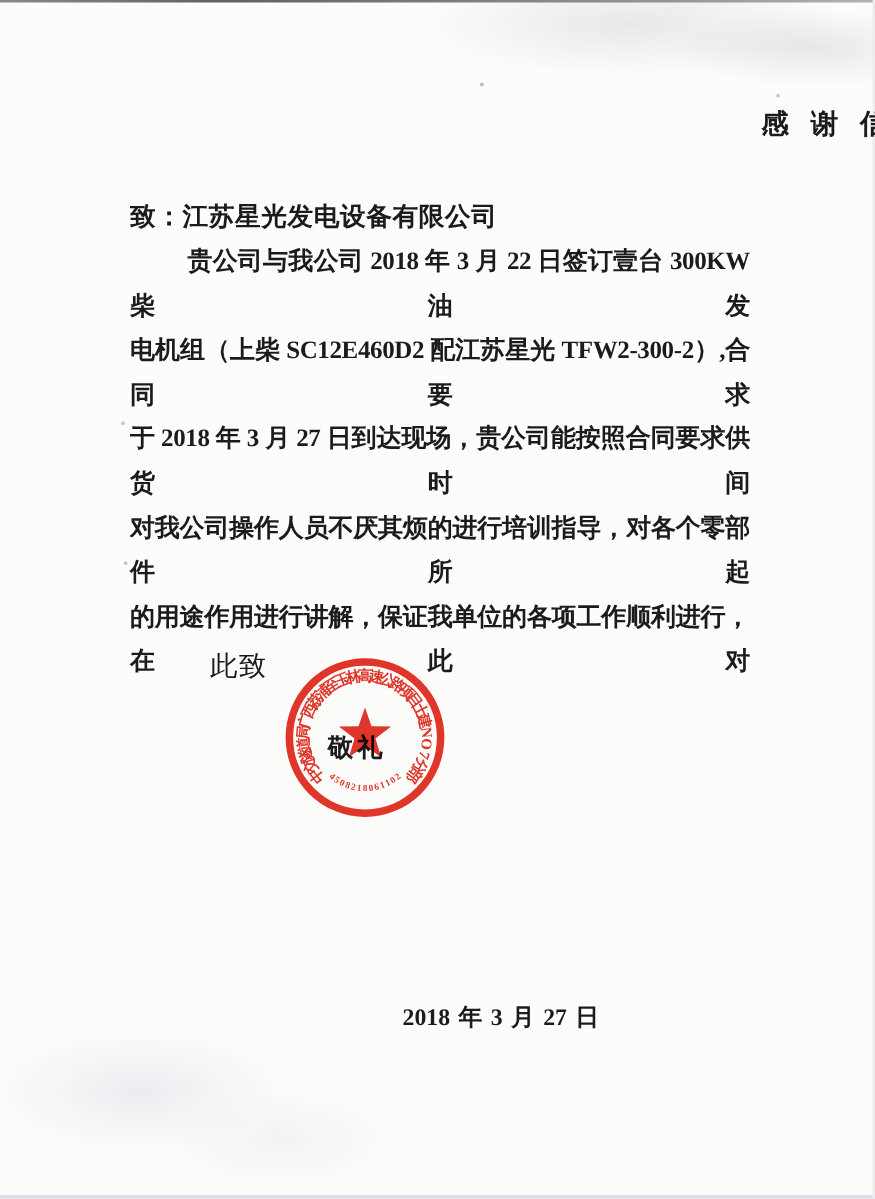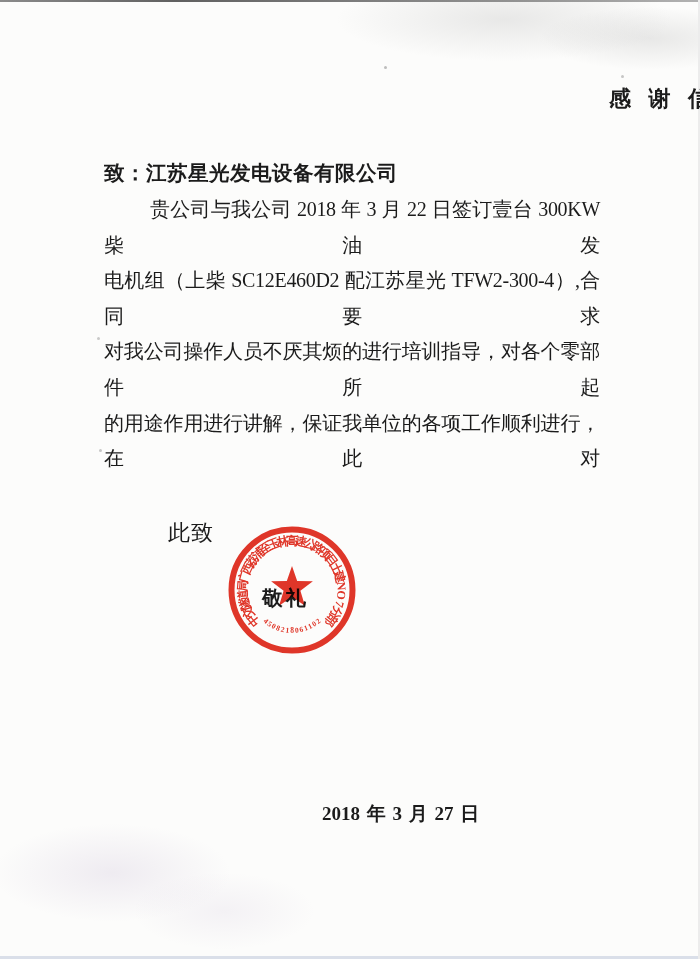--- a/index.html
+++ b/index.html
@@ -27,21 +27,21 @@
     position:absolute;top:84px;left:16px;width:100%;
     text-align:right;font-size:22px;font-weight:bold;
     letter-spacing:6px;white-space:pre;
   }
   .salutation{
     position:absolute;top:159px;left:104px;
     font-size:20.5px;font-weight:bold;letter-spacing:.5px;
   }
   .body-paragraph{
     position:absolute;top:192px;left:104px;width:496px;
-    font-size:20px;font-weight:normal;line-height:35.6px;
+    font-size:20px;font-weight:bold;line-height:35.6px;
   }
   .body-line{text-align:justify;text-align-last:justify;letter-spacing:-0.3px;}
   .body-line.first{text-indent:46px;}
   .body-line.last{text-align-last:left;}
   .closing-cizhi{
     position:absolute;top:518px;left:168px;
     font-size:22px;font-weight:normal;letter-spacing:1px;z-index:3;
   }
   .closing-jingli{
     position:absolute;top:553px;left:262px;
@@ -67,21 +67,22 @@
   <div class="edge-bottom"></div>
   <div class="edge-right"></div>
   <div class="speck"></div>
 
   <div class="title">感 谢 信</div>
 
   <div class="salutation">致：江苏星光发电设备有限公司</div>
 
   <div class="body-paragraph">
       <div class="body-line first">贵公司与我公司 2018 年 3 月 22 日签订壹台 300KW 柴油发</div>
-      <div class="body-line">电机组（上柴 SC12E460D2 配江苏星光 TFW2-300-4）,合同要求</div>
+      <div class="body-line">电机组（上柴 SC12E460D2 配江苏星光 TFW2-300-2）,合同要求</div>
+      <div class="body-line">于 2018 年 3 月 27 日到达现场，贵公司能按照合同要求供货时间</div>
       <div class="body-line">对我公司操作人员不厌其烦的进行培训指导，对各个零部件所起</div>
       <div class="body-line">的用途作用进行讲解，保证我单位的各项工作顺利进行，在此对</div>
     </div>
 
   <div class="closing-cizhi">此致</div>
   <div class="closing-jingli">敬礼</div>
 
   <div class="stamp">
     <svg id="stamp-svg" width="140" height="140" viewBox="-70 -70 140 140" xmlns="http://www.w3.org/2000/svg">
       <circle cx="0" cy="0" r="60.5" fill="none" stroke-width="6" stroke="#de2a1c"></circle>

